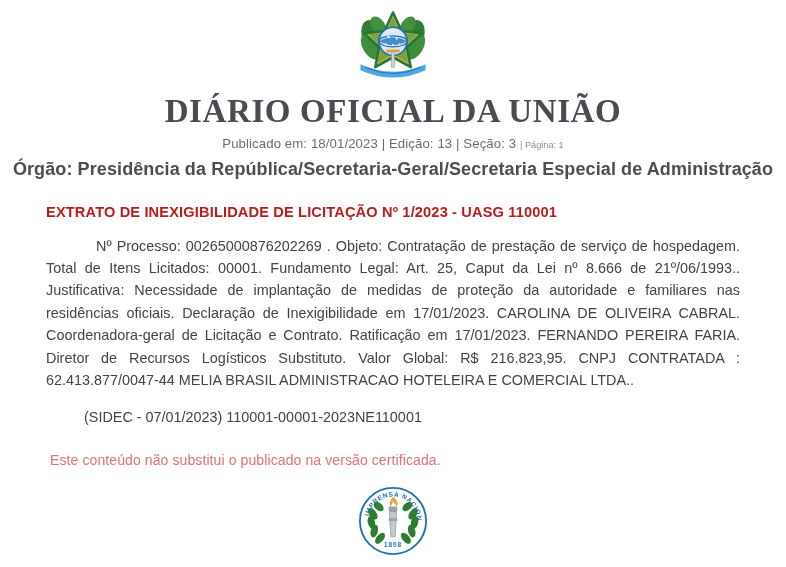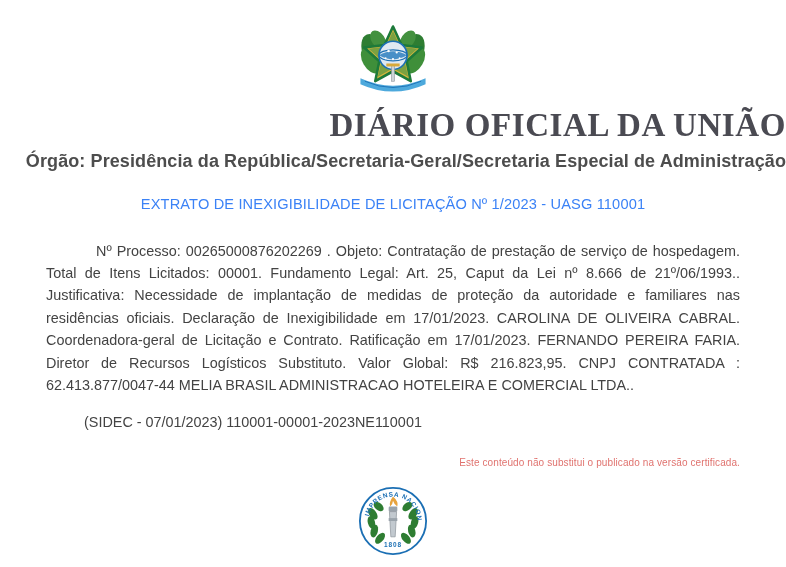--- a/index.html
+++ b/index.html
@@ -18,22 +18,22 @@
 
   .page {
     position: relative;
     width: 786px;
     height: 567px;
     box-sizing: border-box;
   }
 
   
   .masthead {
-    padding-top: 20px;
-    text-align: right;
+    padding-top: 6px;
+    text-align: center;
   }
 
   .coat-of-arms {
     display: block;
     margin: 0 auto;
     width: 74px;
     height: 84px;
   }
 
   .dou-title {
@@ -66,51 +66,49 @@
     letter-spacing: 0.1px;
   }
 
   
   .article {
     margin: 0 46px;
     padding-top: 24px;
   }
 
   .article-title {
-    text-align: center;
     font-size: 14.6px;
-    font-weight: normal;
-    color: #3b82f6;
+    font-weight: bold;
+    color: #b91c1c;
     letter-spacing: 0.15px;
   }
 
   .article-body {
-    margin-top: 28px;
+    margin-top: 15px;
     font-size: 14.4px;
     line-height: 22.4px;
     text-align: justify;
     text-indent: 50px;
     color: #434343;
     hyphens: none;
   }
 
   .sidec {
     margin-top: 14px;
     font-size: 14.4px;
     line-height: 22px;
     color: #434343;
     text-indent: 38px;
   }
 
   .disclaimer {
     margin: 24px 0 0 4px;
-    font-size: 10px;
+    font-size: 14px;
     color: #e0736f;
     letter-spacing: 0.1px;
-    text-align: right;
   }
 
   
   .footer {
     position: absolute;
     left: 0;
     right: 0;
     bottom: 6px;
     text-align: center;
   }
@@ -151,20 +149,24 @@
 
       <rect x="48" y="60" width="4" height="22" fill="#cfd4d8" stroke="#8d949a" stroke-width="0.8"></rect>
       <rect x="41" y="58" width="18" height="4" fill="#d8a93a"></rect>
 
       <path d="M6 78 Q50 98 94 78 L94 86 Q50 106 6 86 Z" fill="#3aa0d8" opacity="0.9"></path>
       <path d="M12 82 Q50 99 88 82" fill="none" stroke="#1b6fb4" stroke-width="1.2"></path>
     </svg>
 
     <div class="dou-title">DIÁRIO OFICIAL DA UNIÃO</div>
 
+    <div class="pub-line">
+      <span>Publicado em: 18/01/2023 | Edição: 13 | Seção: 3</span>
+      <span class="page-no">| <span>Página: 1</span></span>
+    </div>
 
     <div class="organ-line">Órgão: Presidência da República/Secretaria-Geral/Secretaria Especial de Administração</div>
   </div>
 
   <div class="article">
     <div class="article-title">EXTRATO DE INEXIGIBILIDADE DE LICITAÇÃO Nº 1/2023 - UASG 110001</div>
     <p class="article-body">Nº Processo: 00265000876202269 . Objeto: Contratação de prestação de serviço de hospedagem. Total de Itens Licitados: 00001. Fundamento Legal: Art. 25, Caput da Lei nº 8.666 de 21º/06/1993.. Justificativa: Necessidade de implantação de medidas de proteção da autoridade e familiares nas residências oficiais. Declaração de Inexigibilidade em 17/01/2023. CAROLINA DE OLIVEIRA CABRAL. Coordenadora-geral de Licitação e Contrato. Ratificação em 17/01/2023. FERNANDO PEREIRA FARIA. Diretor de Recursos Logísticos Substituto. Valor Global: R$ 216.823,95. CNPJ CONTRATADA : 62.413.877/0047-44 MELIA BRASIL ADMINISTRACAO HOTELEIRA E COMERCIAL LTDA..</p>
     <div class="sidec">(SIDEC - 07/01/2023) 110001-00001-2023NE110001</div>
     <div class="disclaimer">Este conteúdo não substitui o publicado na versão certificada.</div>
   </div>

